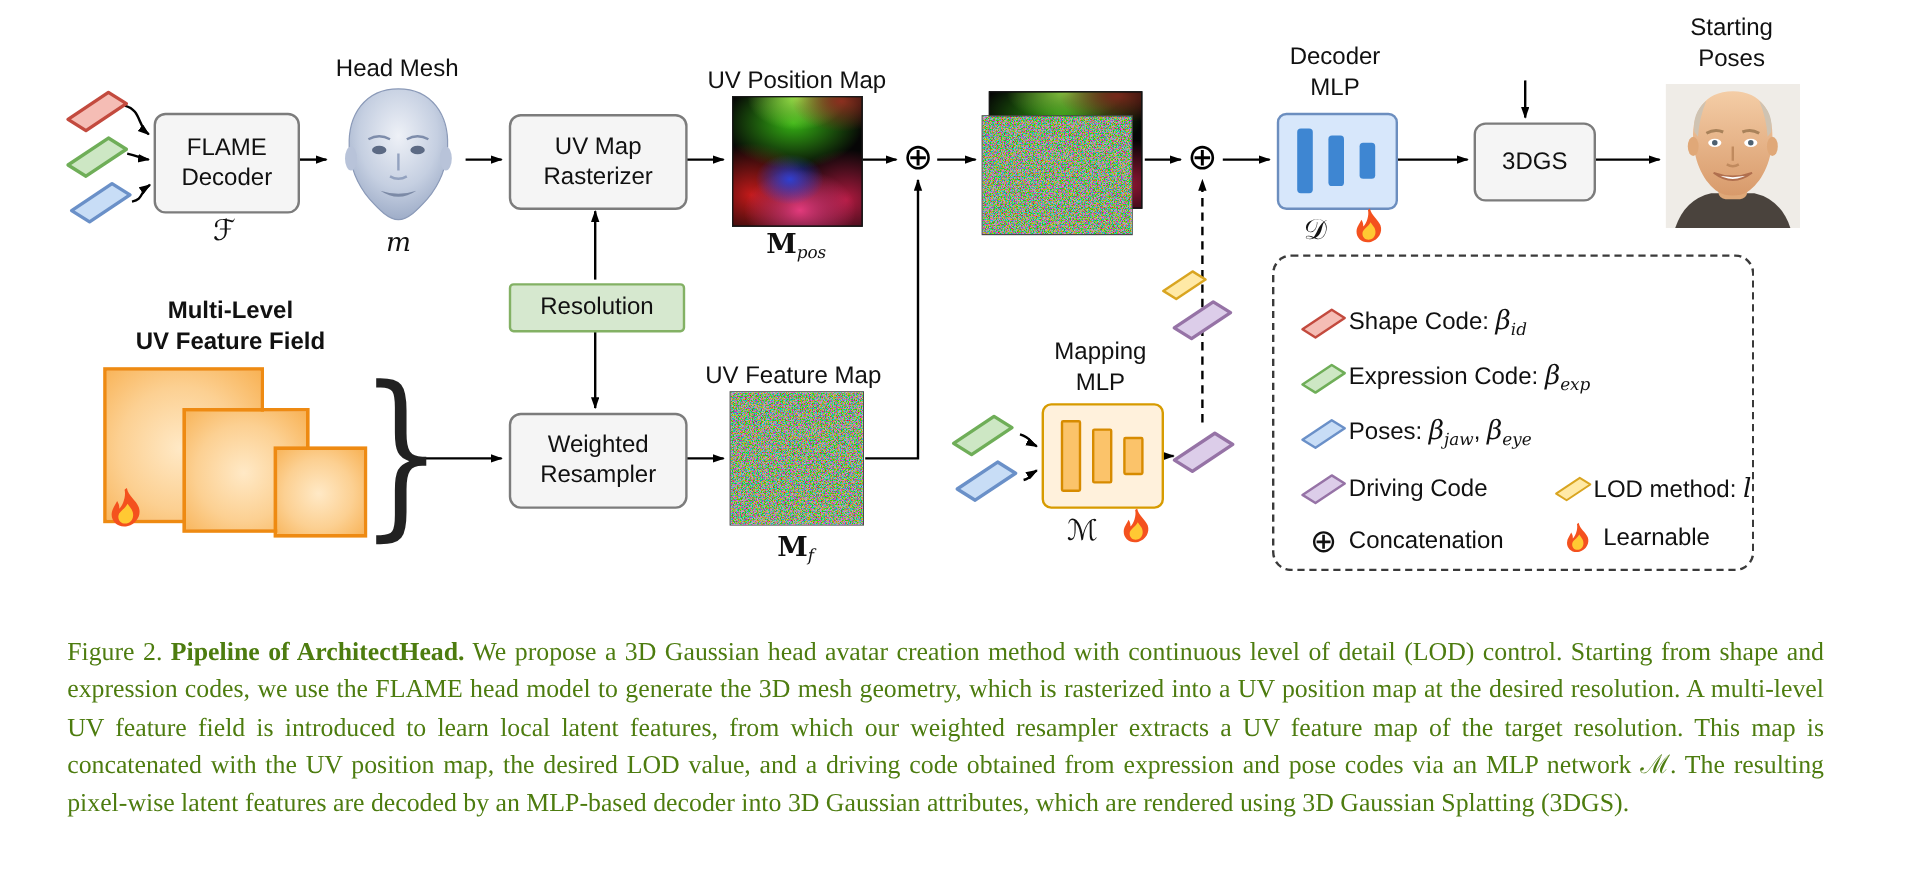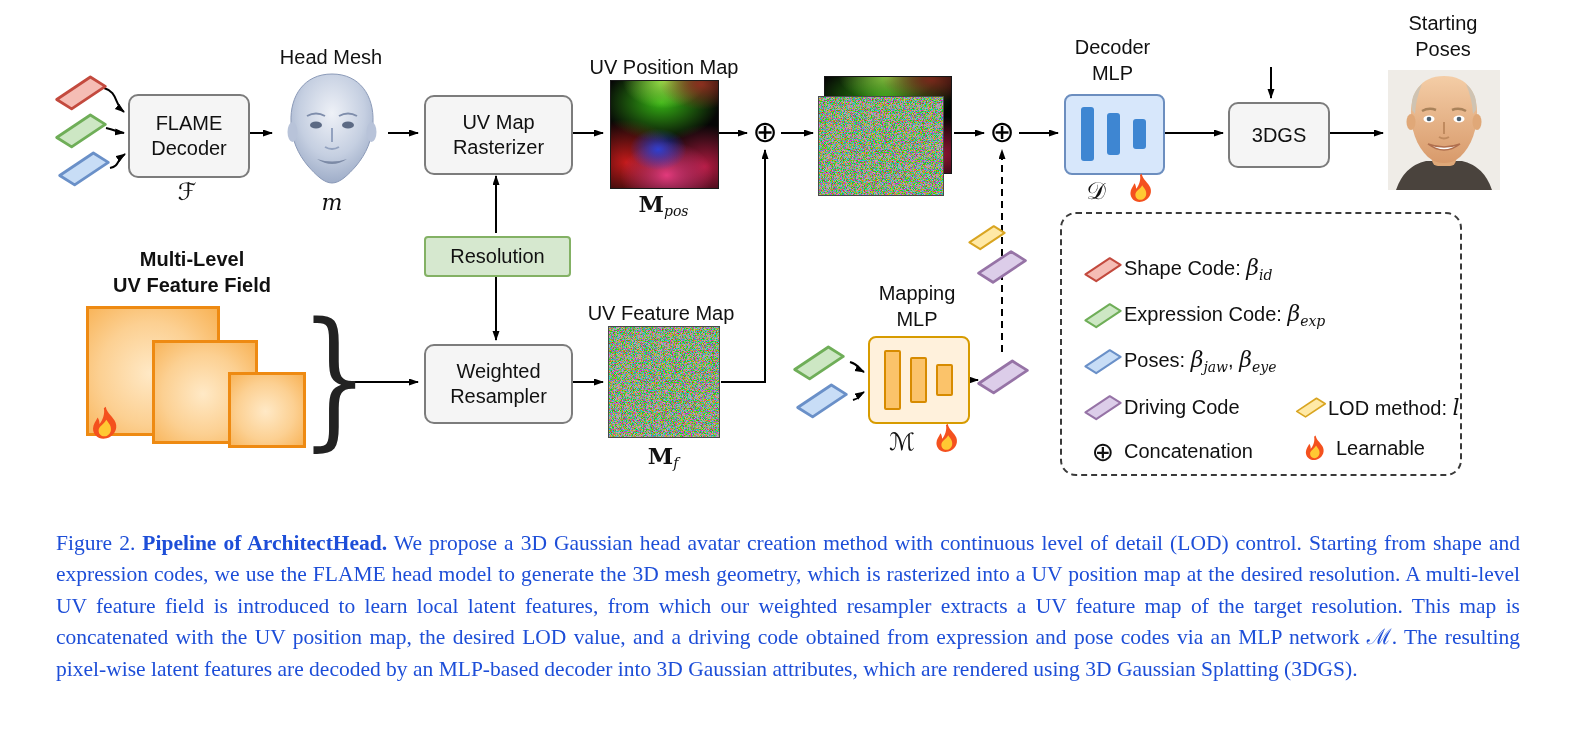--- a/index.html
+++ b/index.html
@@ -57,21 +57,21 @@
 
   .legend{position:absolute;border:2px dashed #3a3a3a;border-radius:16px;background:#fff;}
   .lg-row{position:absolute;display:flex;align-items:center;gap:0;font-size:20px;white-space:nowrap;margin-top:20px;}
   .lg-chip{width:42px;height:30px;flex:0 0 auto;}
   .lg-chip-sm{width:34px;height:26px;flex:0 0 auto;}
   .lg-op{font-family:"DejaVu Sans",sans-serif;font-size:27px;line-height:27px;width:42px;text-align:center;}
   .lg-flame{width:42px;display:flex;justify-content:center;}
 
   .caption{position:absolute;left:56px;top:506px;width:1464px;
     font-family:"Liberation Serif",serif;font-size:21.5px;line-height:31.5px;
-    text-align:justify;color:#1d4ed8;}
+    text-align:justify;color:#4d7c0f;}
   .caption .b{font-weight:700;}
 </style>
 </head>
 <body>
 
 <svg width="0" height="0" style="position:absolute" aria-hidden="true">
   <defs>
     <g id="flame-def">
       <path fill="#f4511e" d="M12 1 C12.8 5.6 17.2 7.8 18.7 11.8 C20.3 16.3 17.4 21.1 12.6 22.4 C7.6 23.7 3.3 20.4 3.4 15.8 C3.5 12.8 5.3 10.9 6.5 8.3 C7.4 9.7 7.8 11 7.7 12.6 C9.8 10.7 11.6 5.4 10.7 2 C11.1 1.65 11.6 1.3 12 1 Z"></path>
       <path fill="#ffc933" d="M12.4 9.8 C14 12.3 15.8 13.7 15.5 16.7 C15.2 19.3 13.3 21 11.1 21 C8.7 21 7 19.2 7.2 16.7 C7.4 14.3 10.8 12.9 12.4 9.8 Z"></path>

